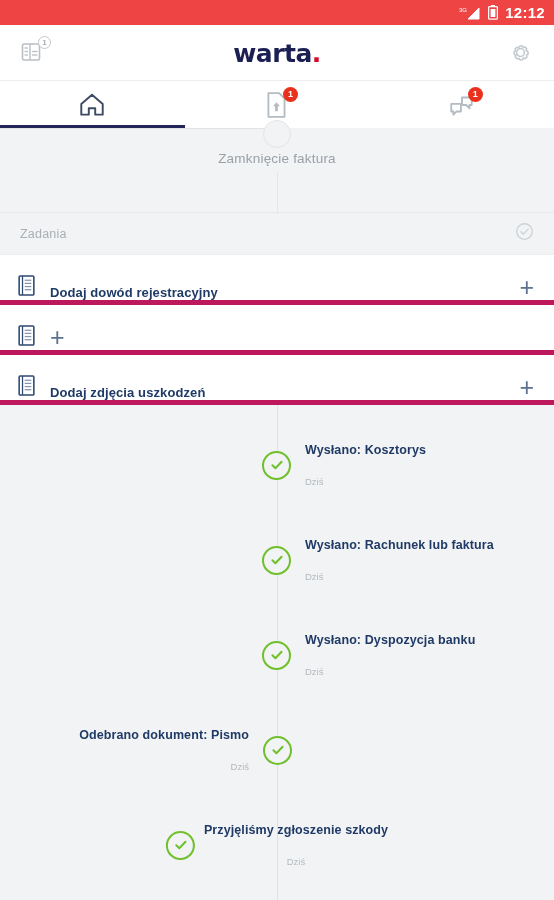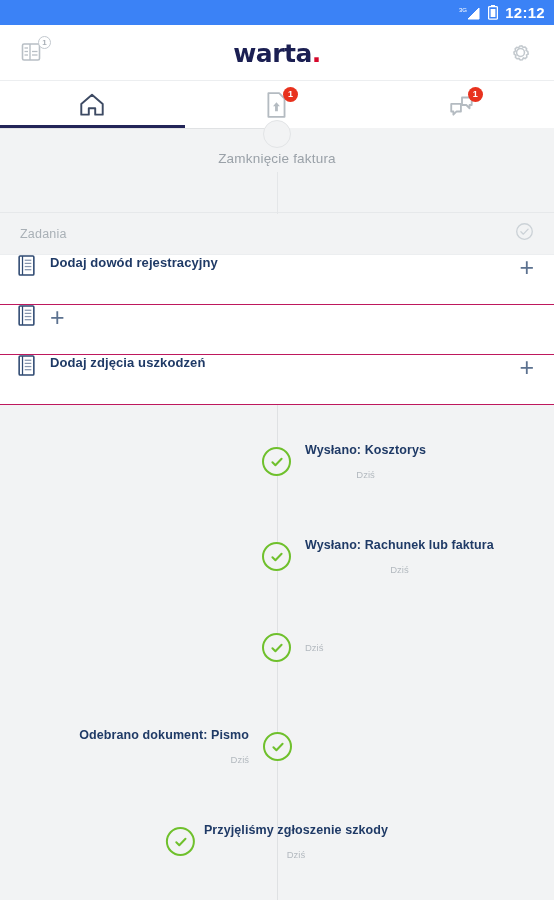--- a/index.html
+++ b/index.html
@@ -9,21 +9,21 @@
     height: 900px;
     font-family: "Liberation Sans", sans-serif;
     background: #ffffff;
     overflow: hidden;
     position: relative;
   }
 
   
   .status-bar {
     height: 25px;
-    background: #3b82f6;
+    background: #ef4444;
     display: flex;
     align-items: center;
     justify-content: flex-end;
     padding-right: 9px;
     gap: 7px;
     text-align: right;
   }
   .status-icon { display: flex; align-items: center; }
   .status-time {
     color: #ffffff;
@@ -166,23 +166,23 @@
   }
   .tasks-header-title {
     font-size: 12.5px;
     color: #a9b0b6;
     letter-spacing: 0.2px;
   }
   .task-row {
     height: 50px;
     background: #ffffff;
     display: flex;
-    align-items: flex-start;
+    align-items: flex-end;
     padding: 0 18px;
-    border-bottom: 1px solid #be185d;
+    border-bottom: 5px solid #be185d;
     gap: 15px;
   }
   .task-label {
     flex: 1;
     font-size: 13px;
     font-weight: bold;
     color: #1f3a66;
     letter-spacing: 0.1px;
   }
   .task-plus {
@@ -225,21 +225,21 @@
   }
   .tl-check {
     width: 29px; height: 29px;
     flex: 0 0 29px;
     border-radius: 50%;
     border: 2px solid #6fc02c;
     background: #f2f3f4;
     display: flex; align-items: center; justify-content: center;
     z-index: 2;
   }
-  .tl-texts { display: flex; flex-direction: column; gap: 12px; text-align: center; }
+  .tl-texts { display: flex; flex-direction: column; gap: 19px; }
   .tl-item.left .tl-texts { align-items: flex-end; }
   .tl-item.center .tl-texts { align-items: center; }
   .tl-title {
     font-size: 12.5px;
     font-weight: bold;
     color: #1f3a66;
     white-space: nowrap;
     letter-spacing: 0.1px;
   }
   .tl-sub {
@@ -411,20 +411,21 @@
     </span>
   </div>
 
   <div class="tl-item right" style="top: 228px;">
     <span class="tl-check">
       <svg width="16" height="16" viewBox="0 0 16 16">
         <path d="M3.4 8.3 l3 3 l6.2 -6.6" fill="none" stroke="#6fc02c" stroke-width="2" stroke-linecap="round" stroke-linejoin="round"></path>
       </svg>
     </span>
     <span class="tl-texts">
+      <span class="tl-title">Wysłano: Dyspozycja banku</span>
       <span class="tl-sub">Dziś</span>
     </span>
   </div>
 
   <div class="tl-item left" style="top: 323px; margin-left: 32px;">
     <span class="tl-check">
       <svg width="16" height="16" viewBox="0 0 16 16">
         <path d="M3.4 8.3 l3 3 l6.2 -6.6" fill="none" stroke="#6fc02c" stroke-width="2" stroke-linecap="round" stroke-linejoin="round"></path>
       </svg>
     </span>

